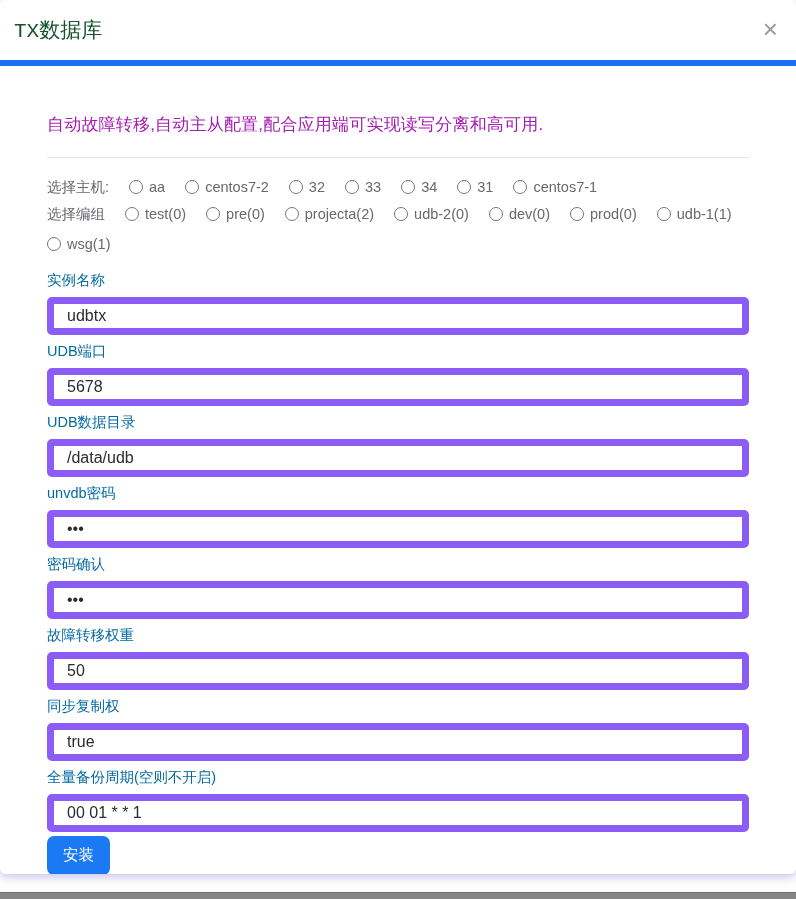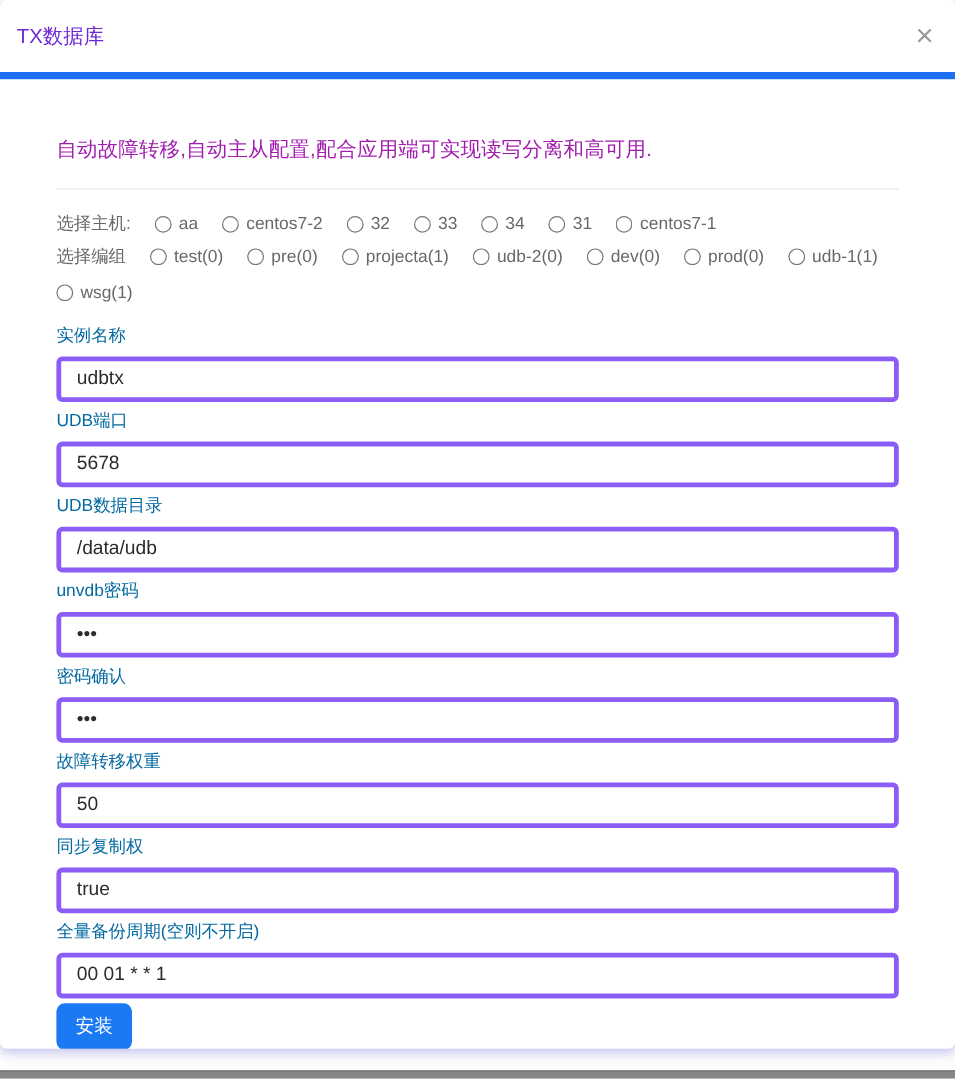--- a/index.html
+++ b/index.html
@@ -24,21 +24,21 @@
     border-radius: 6px;
     box-shadow: 0 3px 9px rgba(130,130,225,0.45);
     overflow: hidden;
   }
   .modal-header {
     position: relative;
     height: 60px;
     padding: 0 16px 0 14px;
     display: flex; align-items: center;
   }
-  .modal-title { font-size: 17px; color: #6d28d9; font-weight: 400; }
+  .modal-title { font-size: 21px; color: #14532d; font-weight: 400; font-family: Liberation Mono, monospace; }
   .close-btn {
     position: absolute; right: 18px; top: 16px;
     font-size: 26px; line-height: 1;
     color: #9a9a9a;
     cursor: pointer;
     background: none; border: none; padding: 0;
     font-family: "Liberation Sans", sans-serif;
   }
   .accent-bar { height: 6px; width: 100%; }
   .modal-body { padding: 47px 47px 0 47px; }
@@ -72,21 +72,21 @@
     margin: 6px 0 7px 0;
     line-height: 20px;
   }
   .field-label:first-child { margin-top: 11px; }
   .text-input {
     display: block;
     width: 100%; height: 38px;
     padding: 0 13px;
     font-size: 16px; color: #2b2b30;
     background: #ffffff;
-    border: 4px solid #8b5cf6;
+    border: 7px solid #8b5cf6;
     border-radius: 5px;
     outline: none;
     font-family: "Liberation Sans", sans-serif;
   }
   .install-btn {
     margin-top: 4px;
     color: #ffffff;
     border: none; border-radius: 7px;
     font-size: 15.5px;
     padding: 9px 16px;
@@ -142,21 +142,21 @@
     <label class="radio-item">
           <input type="radio" name="team" style="">
           <span>test(0)</span>
         </label>
         <label class="radio-item">
           <input type="radio" name="team" style="">
           <span>pre(0)</span>
         </label>
         <label class="radio-item">
           <input type="radio" name="team" style="">
-          <span>projecta(1)</span>
+          <span>projecta(2)</span>
         </label>
         <label class="radio-item">
           <input type="radio" name="team" style="">
           <span>udb-2(0)</span>
         </label>
         <label class="radio-item">
           <input type="radio" name="team" style="">
           <span>dev(0)</span>
         </label>
         <label class="radio-item">

